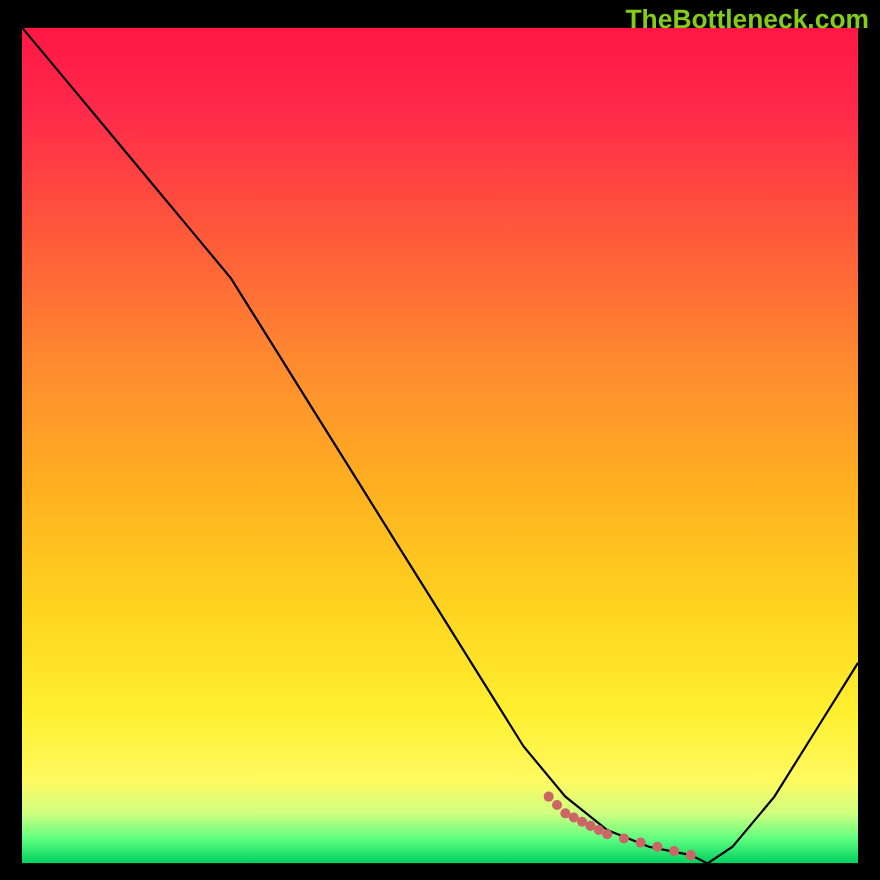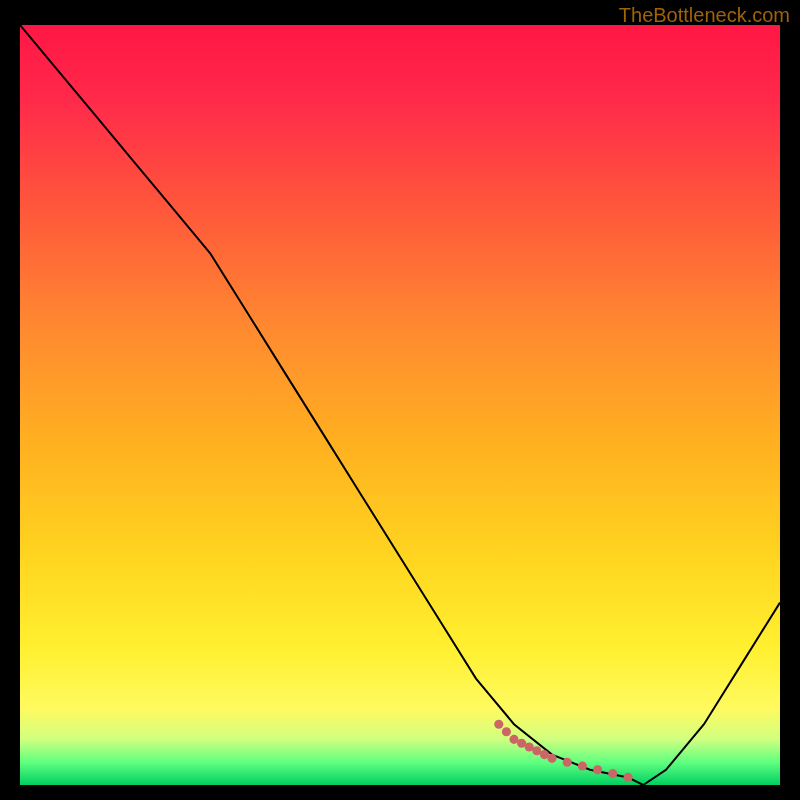--- a/index.html
+++ b/index.html
@@ -7,23 +7,23 @@
     width: 800px;
     height: 800px;
     background: #000;
     position: relative;
     font-family: Arial, sans-serif;
   }
   .watermark {
     position: absolute;
     top: 4px;
     right: 10px;
-    color: #a16207;
-    font-size: 20px;
-    font-weight: normal;
+    color: #84cc16;
+    font-size: 24px;
+    font-weight: bold;
     z-index: 10;
   }
   .plot-area {
     position: absolute;
     left: 20px;
     top: 25px;
     width: 760px;
     height: 760px;
     overflow: hidden;
   }

